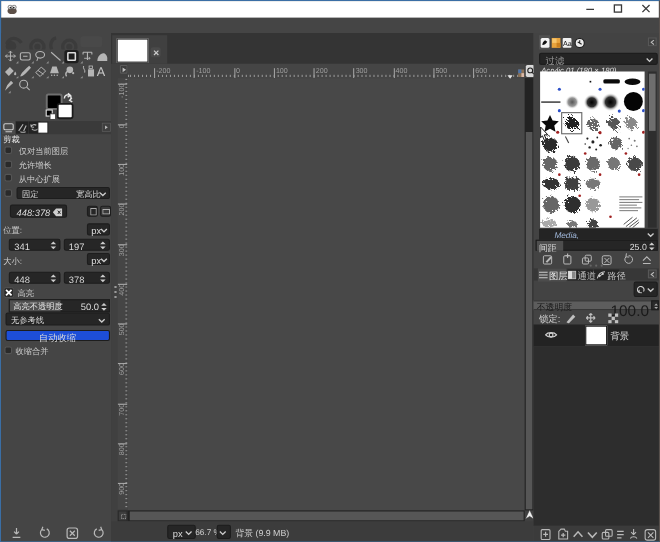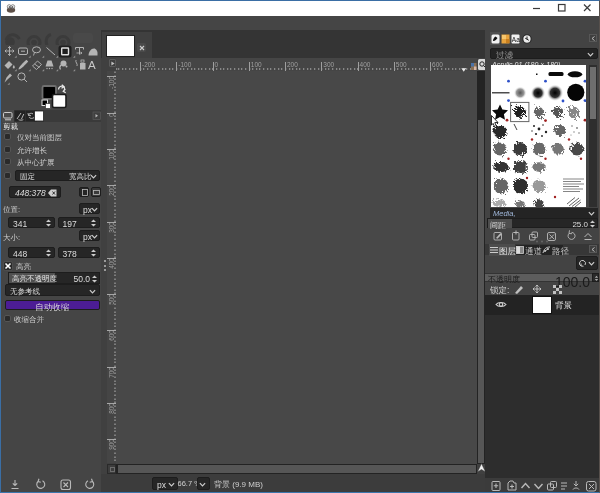--- a/index.html
+++ b/index.html
@@ -227,21 +227,21 @@
    <svg class="abs" style="right:1px;top:1.5px" width="7" height="8" viewBox="0 0 7 8">
           <path d="M1 3 L3.5 0.5 L6 3 Z M1 5 L3.5 7.5 L6 5 Z" fill="#ccc"></path>
         </svg>
  </div>
  <div class="fld" style="left:4px;top:253.5px;width:95px;height:12px">
    <span class="lbl" style="left:4px;top:2px">无参考线</span>
    <svg class="chev" style="right:3px;top:3px" viewBox="0 0 8 8">
           <path d="M1 2.5 L4 5.5 L7 2.5" stroke="#ccc" stroke-width="1.4" fill="none"></path>
         </svg>
  </div>
- <div class="fld" style="left:3.5px;top:270px;width:95.5px;height:10px;background:#4c1d95;text-align:center">
+ <div class="fld" style="left:3.5px;top:270px;width:95.5px;height:10px;background:#1d4ed8;text-align:center">
    <span style="position:relative;top:0.5px">自动收缩</span>
  </div>
  <div class="chk" style="left:3px;top:284.5px"></div>
  <div class="lbl" style="left:13px;top:284.5px">收缩合并</div>
 
  <svg class="abs" style="left:0;top:448px" width="100" height="14" viewBox="0 0 100 14">
   <g stroke="#b9b9b9" stroke-width="1.1" fill="none">
    <path d="M14 2 V7.5 M14 7.5 L11.8 5.3 M14 7.5 L16.2 5.3 M10.5 10.5 H17.5"></path>
    <path d="M37 3.5 A4 4 0 1 0 41.5 2.8 M38 0.8 L37 3.5 L39.8 4.2"></path>
    <rect x="60" y="2" width="9.5" height="9.5" rx="2"></rect>
@@ -532,21 +532,21 @@
  </svg>
 
  <svg class="abs" style="left:4.5px;top:84.5px" width="10" height="15" viewBox="0 0 10 15">
   <path d="M1.5 0.5 L8 7.5 L4.8 7.6 L6.6 11.8 L4.9 12.6 L3.1 8.4 L1.5 10.2 Z" fill="#fff" stroke="#111" stroke-width="0.9"></path>
  </svg>
 
  <div class="abs" style="left:104px;top:35px;width:8px;height:142px;background:#2e2e2e"></div>
  <div class="abs" style="left:105px;top:37px;width:6px;height:52px;background:#6e6e6e"></div>
 
  <div class="abs" style="left:5px;top:178px;width:108px;height:10px;background:#242424;color:#9fb6d8">
-  <span class="lbl" style="left:3px;top:1px;font-style:italic;font-size:7.5px">Media,</span>
+  <span class="lbl" style="left:14px;top:1px;font-style:italic;font-size:7.5px">Media,</span>
   <svg class="chev" style="right:3px;top:1.5px" viewBox="0 0 8 8">
           <path d="M1 2.5 L4 5.5 L7 2.5" stroke="#ccc" stroke-width="1.4" fill="none"></path>
         </svg>
  </div>
 
  <div class="fld" style="left:2px;top:188px;width:111px;height:10px;border-radius:0;font-size:8px">
   <div class="abs" style="left:0;top:0;width:24px;height:9px;background:#4e4e4e"></div>
   <span class="lbl" style="left:2px;top:1px">间距</span>
   <span class="lbl" style="right:9px;top:1px">25.0</span>
   <svg class="abs" style="right:1px;top:1px" width="7" height="8" viewBox="0 0 7 8">

